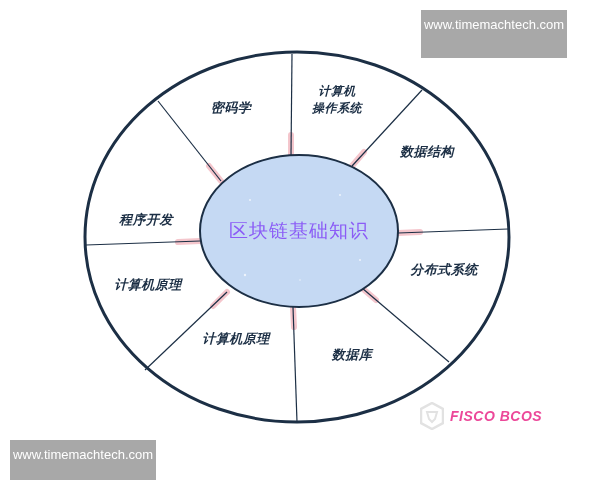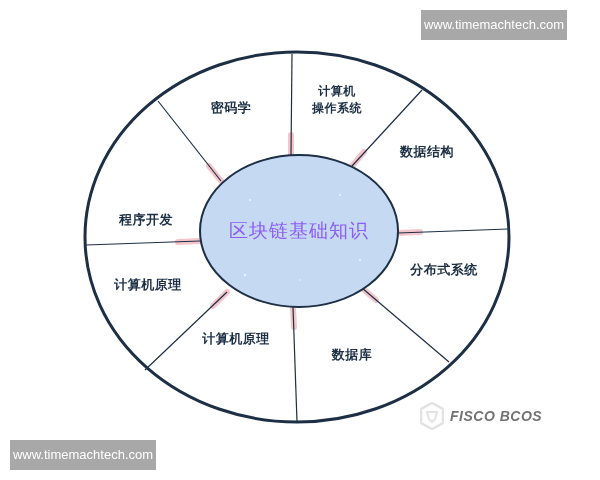--- a/index.html
+++ b/index.html
@@ -13,48 +13,49 @@
     position: absolute;
     color: #1c2f45;
     font-family: "DejaVu Sans", sans-serif;
     font-size: 13px;
     font-weight: bold;
     line-height: 16px;
     text-align: center;
     white-space: nowrap;
     transform: translate(-50%, -50%);
     letter-spacing: 0.5px;
+    font-style: italic;
   }
   .label.two-line { white-space: normal; width: 90px; font-size: 12px; line-height: 17px; }
   .center-label {
     position: absolute;
     left: 299px; top: 231px;
     transform: translate(-50%, -50%);
     color: #8b5cf6;
     font-family: "DejaVu Sans", sans-serif;
     font-size: 19px;
     letter-spacing: 1px;
     white-space: nowrap;
   }
   .watermark {
     position: absolute;
     background: #a8a8a8;
     color: #ffffff;
     font-family: "Liberation Sans", sans-serif;
     font-size: 13px;
     line-height: 30px;
-    height: 30px;
+    height: 48px;
     text-align: center;
   }
   .wm-top { left: 421px; top: 10px; width: 146px; }
   .wm-bottom { left: 10px; top: 440px; width: 146px; }
   .brand {
     position: absolute; left: 420px; top: 402px;
     display: flex; align-items: center; gap: 6px;
-    color: #737373;
+    color: #ec4899;
     font-family: "Liberation Sans", sans-serif;
     font-style: italic; font-weight: bold; font-size: 14px;
     letter-spacing: 0.5px;
   }
 </style>
 </head>
 <body>
 
 <svg id="diagram" width="600" height="480" viewBox="0 0 600 480">
 

